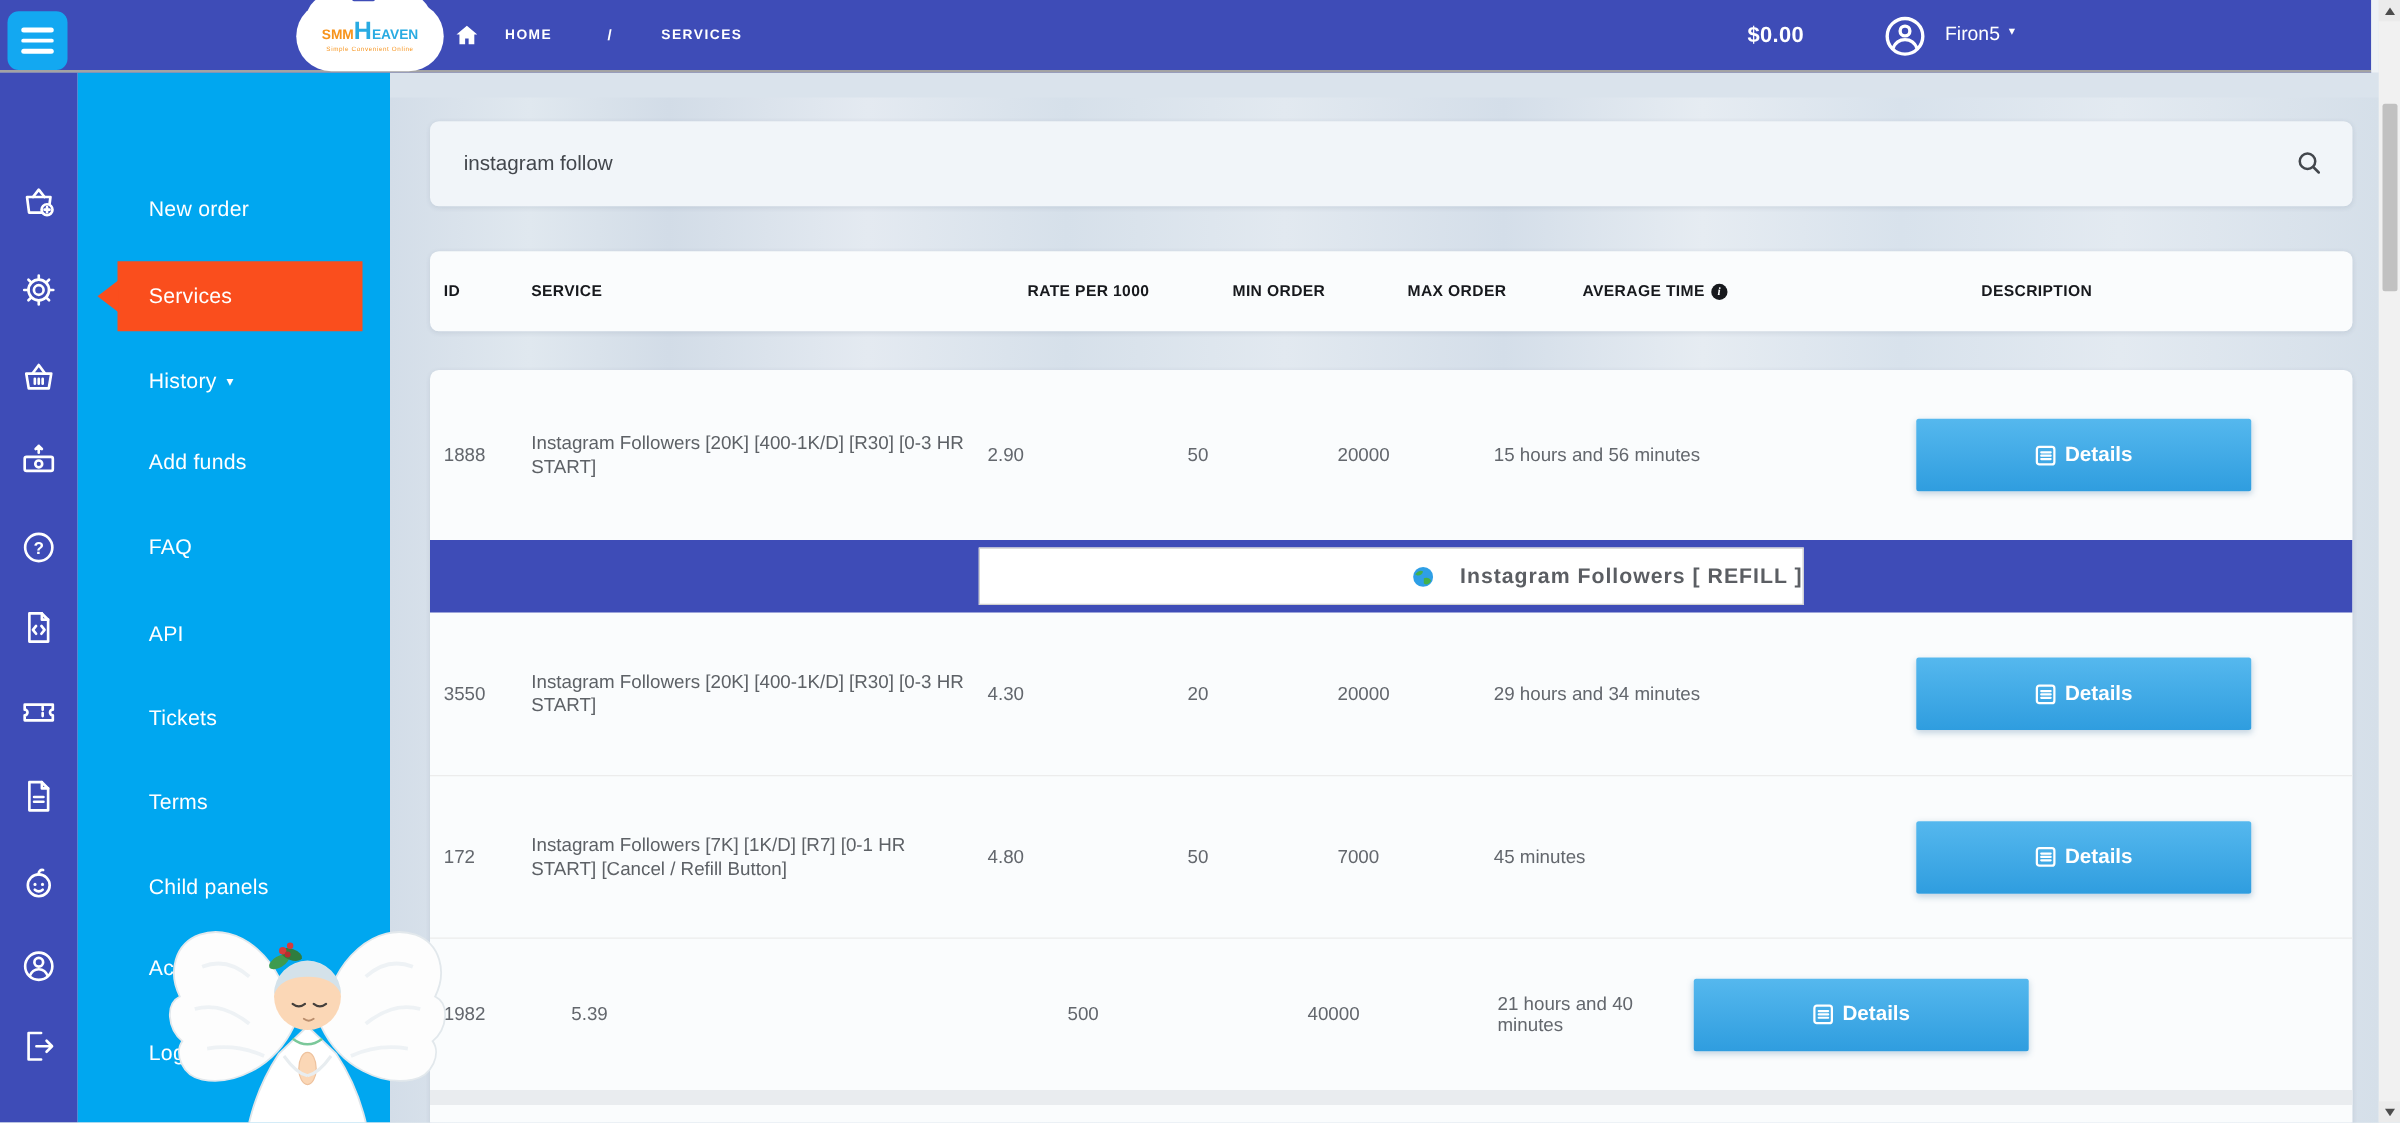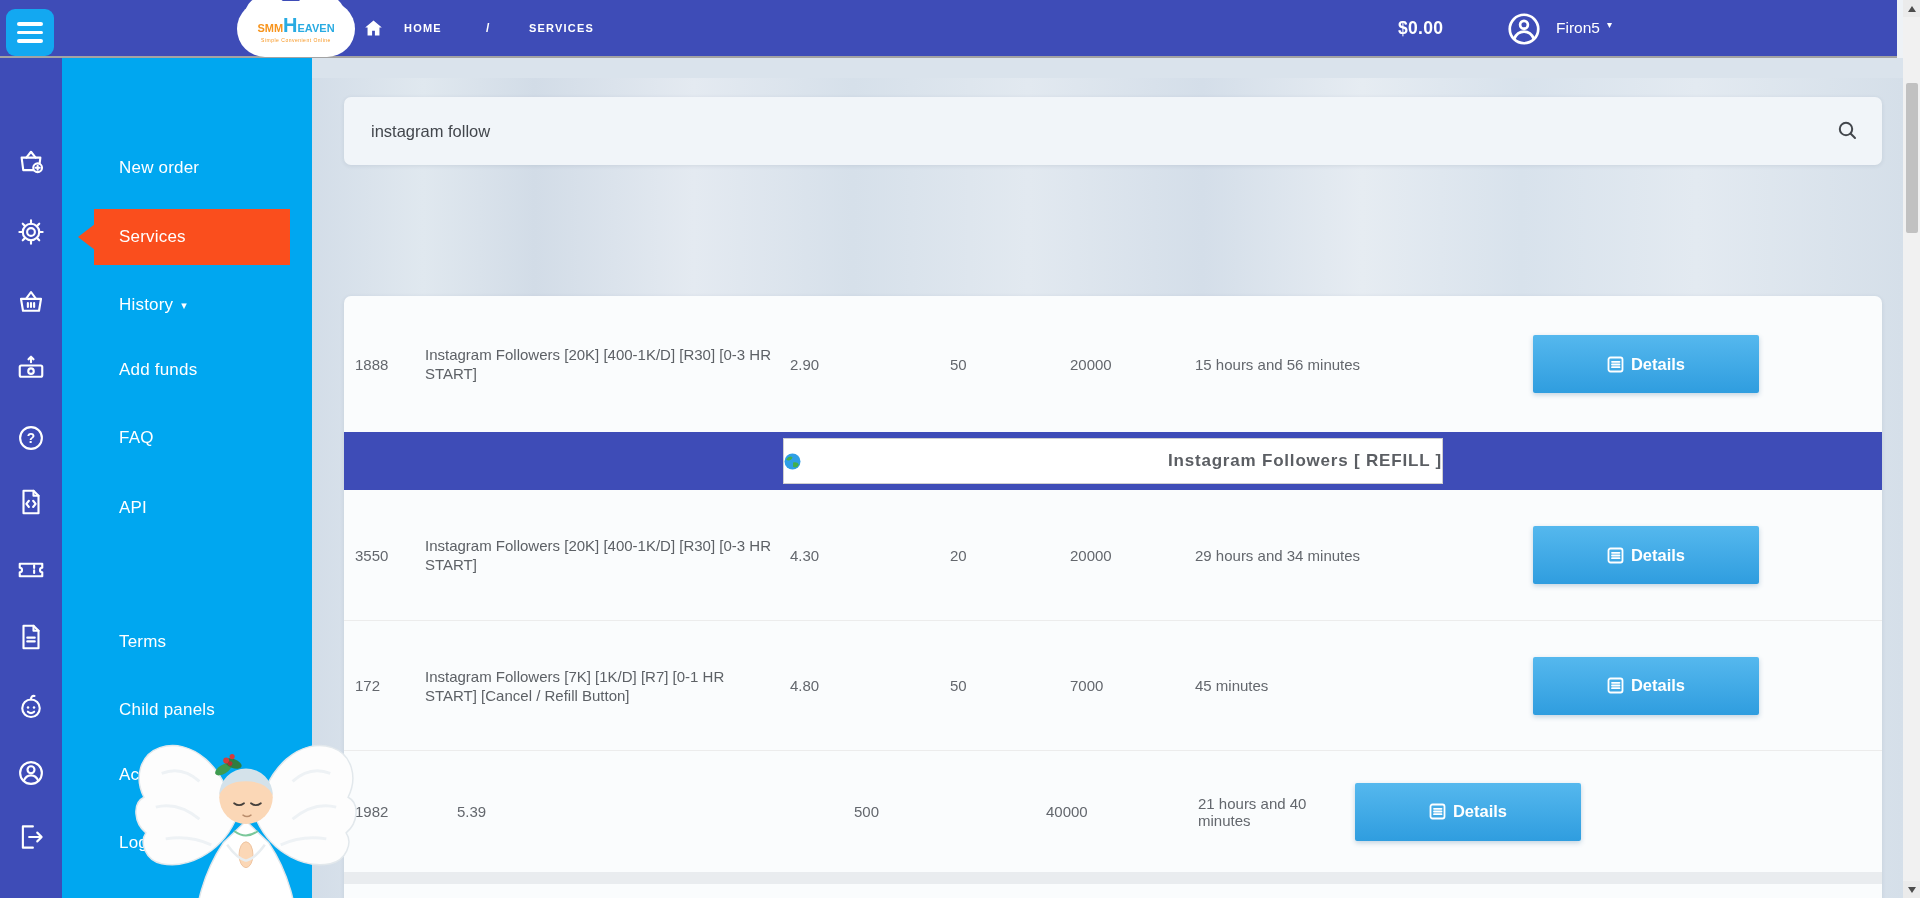--- a/index.html
+++ b/index.html
@@ -77,29 +77,29 @@
     color:#fff; font-size:9px; font-weight:bold; align-items:center; justify-content:center;
     font-family:"Liberation Serif", serif; font-style:italic; }
   .body-card { top:218px; height:622px; border-radius:7px 7px 0 0; overflow:hidden; }
   .srow { display:grid; grid-template-columns:70px 365px 160px 120px 125px 338px 1fr;
     align-items:center; padding-left:11px; height:130px; }
   .srow.first { height:136px; }
   .srow.last  { height:122px;gap:32px; }
   .srow + .srow { border-top:1px solid #ececec; }
   .cell { font-size:15px; color:#63676d; }
   .cell.service { line-height:19px; padding-right:16px; color:#5d6166; }
-  .details-btn { width:226px; height:58px; border:none; border-radius:2px; cursor:pointer;
+  .details-btn { width:268px; height:58px; border:none; border-radius:2px; cursor:pointer;
     background:linear-gradient(180deg,#55b8ee 0%,#2f9ddf 100%);
     box-shadow:0 2px 5px rgba(30,90,140,.25);
     color:#fff; font-size:16.5px; font-weight:bold; font-family:"Liberation Sans", sans-serif;
     display:flex; align-items:center; justify-content:center; gap:7px; }
   .details-btn svg { width:17px; height:17px; stroke:#fff; fill:none; stroke-width:1.8; stroke-linecap:round; }
   .banner { height:58px; background:#3e4cb7; display:flex; align-items:center; justify-content:center; }
   .banner-box { width:660px; height:46px; background:#fff; border:1px solid #cfcfcf;
-    display:flex; align-items:center; justify-content:space-between; gap:21px; }
+    display:flex; align-items:center; justify-content:flex-end; gap:21px; }
   .banner-text { font-size:17px; font-weight:bold; color:#5b5e63; letter-spacing:.8px; }
   .globe { width:17px; height:17px; }
   .section-divider { height:12px; background:#e9ecef; }
 
   
   .scrollbar { position:absolute; left:1903px; top:0; width:17px; height:898px; background:#f1f1f1; z-index:40; }
   .sb-btn { position:absolute; left:0; width:17px; height:17px; background:#ebebeb;
     display:flex; align-items:center; justify-content:center; cursor:pointer; }
   .sb-btn.up { top:0; } .sb-btn.down { bottom:0; }
   .tri-up { width:0; height:0; border-left:4.5px solid transparent; border-right:4.5px solid transparent;
@@ -255,20 +255,25 @@
     <div class="menu-item" style="top:380px">
       <span class="label">
           <span>FAQ</span>
         </span>
     </div>
     <div class="menu-item" style="top:450px">
       <span class="label">
           <span>API</span>
         </span>
     </div>
+    <div class="menu-item" style="top:517px">
+      <span class="label">
+          <span>Tickets</span>
+        </span>
+    </div>
     <div class="menu-item" style="top:584px">
       <span class="label">
           <span>Terms</span>
         </span>
     </div>
     <div class="menu-item" style="top:652px">
       <span class="label">
           <span>Child panels</span>
         </span>
     </div>
@@ -314,20 +319,32 @@
   <main class="content">
 
     <div class="card search-card">
       <input class="search-input" type="text" value="instagram follow" style="">
       <svg class="search-icon" viewBox="0 0 24 24">
         <circle cx="10" cy="10" r="6.2" fill="none" stroke="#43474d" stroke-width="2"></circle>
         <path d="M14.8 14.8 19 19" stroke="#43474d" stroke-width="2" stroke-linecap="round"></path>
       </svg>
     </div>
 
+    <div class="card header-card">
+      <span class="th">ID</span>
+      <span class="th">SERVICE</span>
+      <span class="th">RATE PER 1000</span>
+      <span class="th">MIN ORDER</span>
+      <span class="th">MAX ORDER</span>
+      <span class="th">
+        <span>AVERAGE TIME</span>
+        <span class="info-dot">i</span>
+      </span>
+      <span class="th">DESCRIPTION</span>
+    </div>
 
     <div class="card body-card">
 
       <div class="srow first">
         <span class="cell">1888</span>
         <span class="cell service">Instagram Followers [20K] [400-1K/D] [R30] [0-3 HR START]</span>
         <span class="cell">2.90</span>
         <span class="cell">50</span>
         <span class="cell">20000</span>
         <span class="cell">15 hours and 56 minutes</span>

